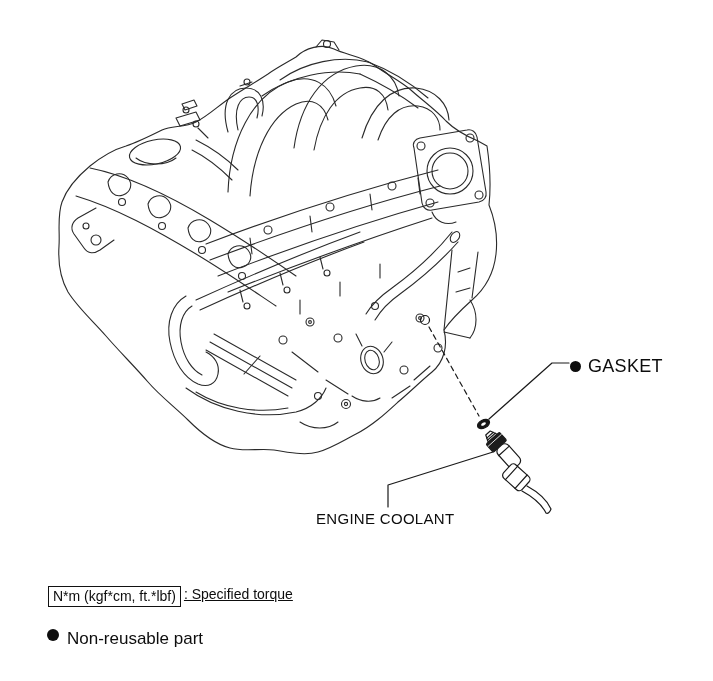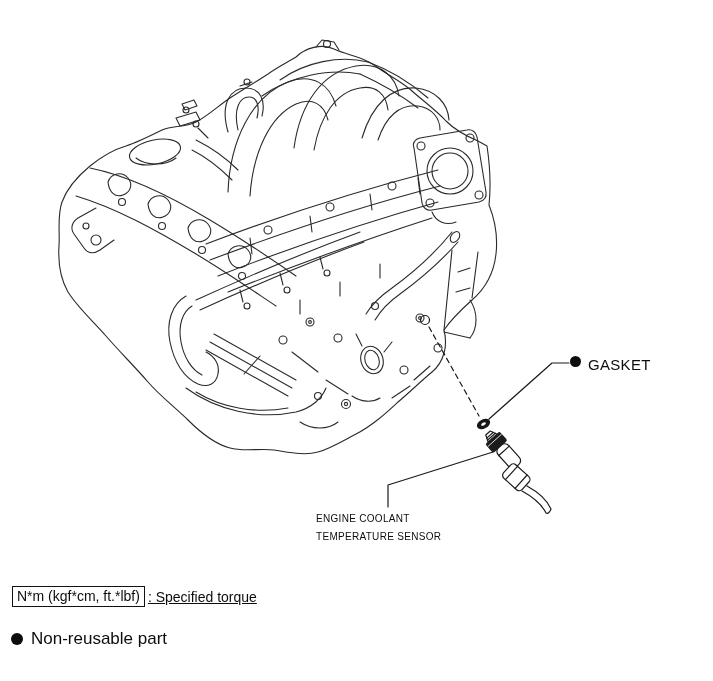--- a/index.html
+++ b/index.html
@@ -1,26 +1,26 @@
 <!DOCTYPE html>
 <html><head>
 <meta charset="utf-8">
 <title>Engine Coolant Temperature Sensor Diagram</title>
 <style>
   html,body{margin:0;padding:0;background:#ffffff;}
   #page{position:relative;width:713px;height:681px;background:#ffffff;overflow:hidden;
         font-family:"Liberation Sans","DejaVu Sans",sans-serif;color:#0d0d0d;}
   #art{position:absolute;left:0;top:0;}
-  .label-row{position:absolute;display:flex;gap:7px;
-             font-size:15px;letter-spacing:0.3px;white-space:nowrap;}
+  .label-row{position:absolute;display:flex;align-items:center;gap:7px;
+             font-size:18px;letter-spacing:0.3px;white-space:nowrap;}
   .bullet{width:11px;height:11px;border-radius:50%;background:#0d0d0d;flex:0 0 auto;}
   .bullet.big{width:12px;height:12px;}
-  .two-line{position:absolute;font-size:10px;line-height:18px;letter-spacing:0.3px;white-space:nowrap;}
+  .two-line{position:absolute;font-size:15px;line-height:18px;letter-spacing:0.3px;white-space:nowrap;}
   .two-line span{display:block;}
-  .legend-row{position:absolute;display:flex;align-items:center;font-size:14px;white-space:nowrap;}
+  .legend-row{position:absolute;display:flex;font-size:14px;white-space:nowrap;margin-left:36px;}
   .torque-box{border:1.4px solid #111;padding:1px 4px 2px 4px;display:inline-block;}
   .legend-text{margin-left:3px;text-decoration:underline;}
   .nr-text{margin-left:8px;font-size:17px;}
 </style>
 </head>
 <body>
 
 <div id="page">
 
   <svg id="art" width="713" height="681" viewBox="0 0 713 681">
@@ -176,21 +176,20 @@
     </g>
   </svg>
 
   <div class="label-row" style="left:570px;top:356px;">
     <span class="bullet"></span>
     <span>GASKET</span>
   </div>
 
   <div class="two-line" style="left:316px;top:510px;">
     <span>ENGINE COOLANT</span>
-    <span>TEMPERATURE SENSOR</span>
   </div>
 
   <div class="legend-row" style="left:12px;top:586px;">
     <span class="torque-box">N*m (kgf*cm, ft.*lbf)</span>
     <span class="legend-text">: Specified torque</span>
   </div>
   <div class="legend-row" style="left:11px;top:629px;">
     <span class="bullet big"></span>
     <span class="nr-text">Non-reusable part</span>
   </div>

